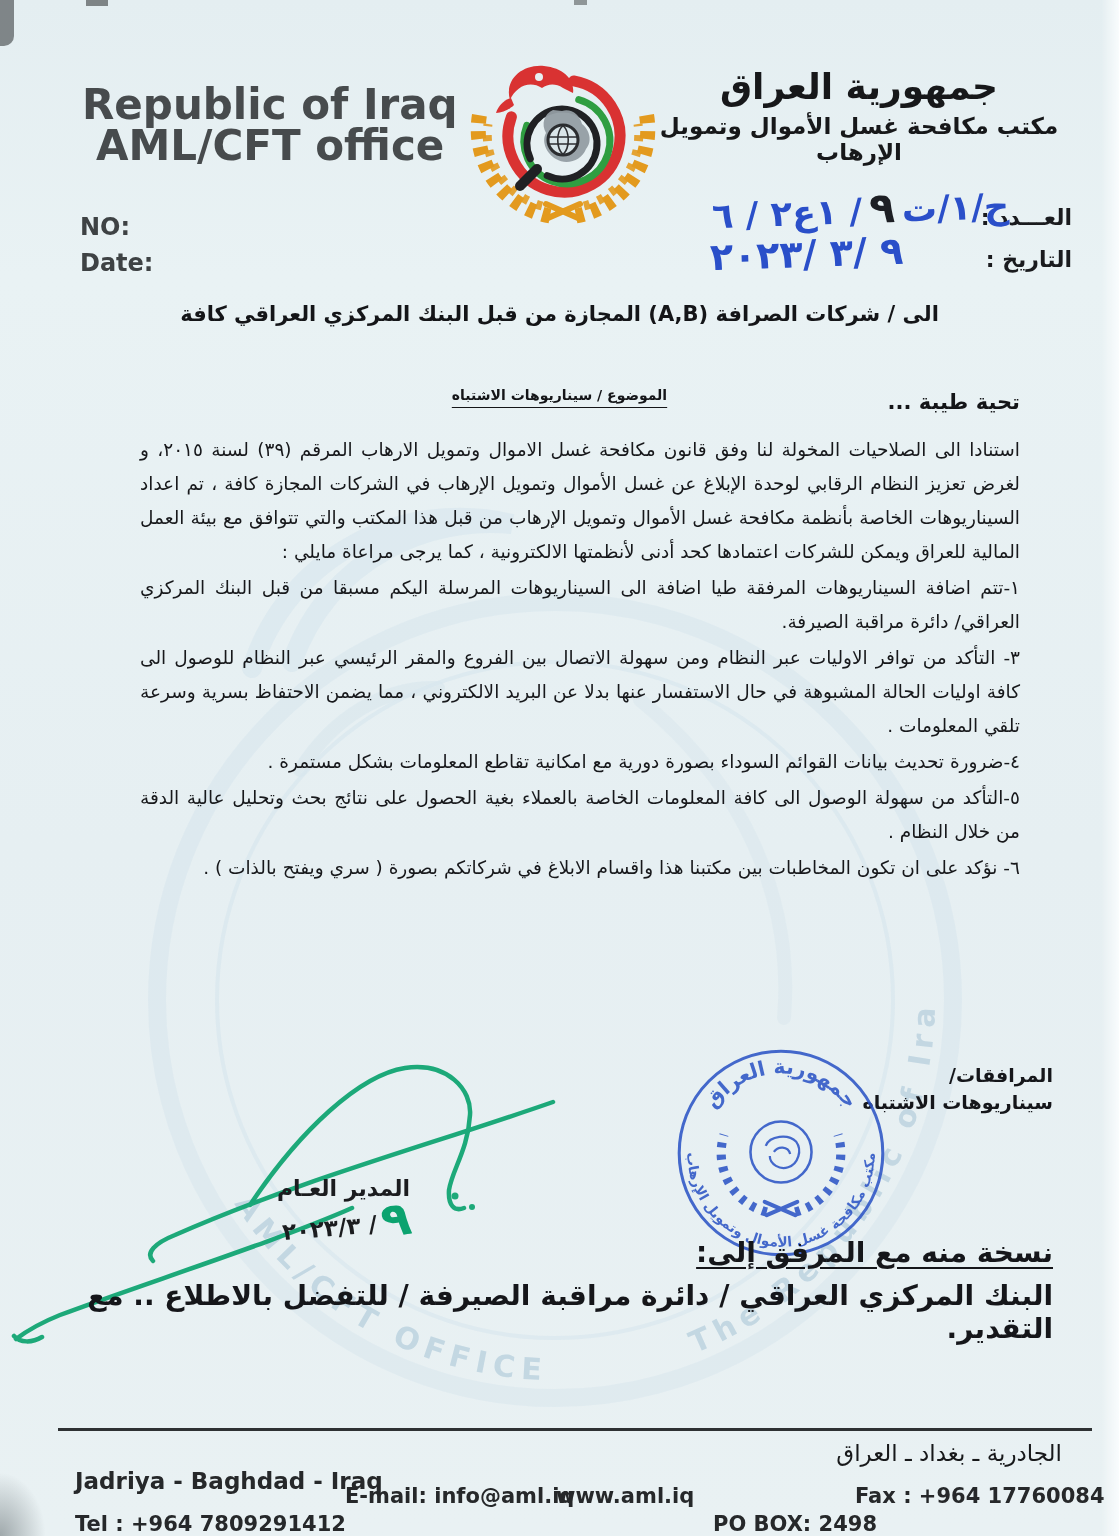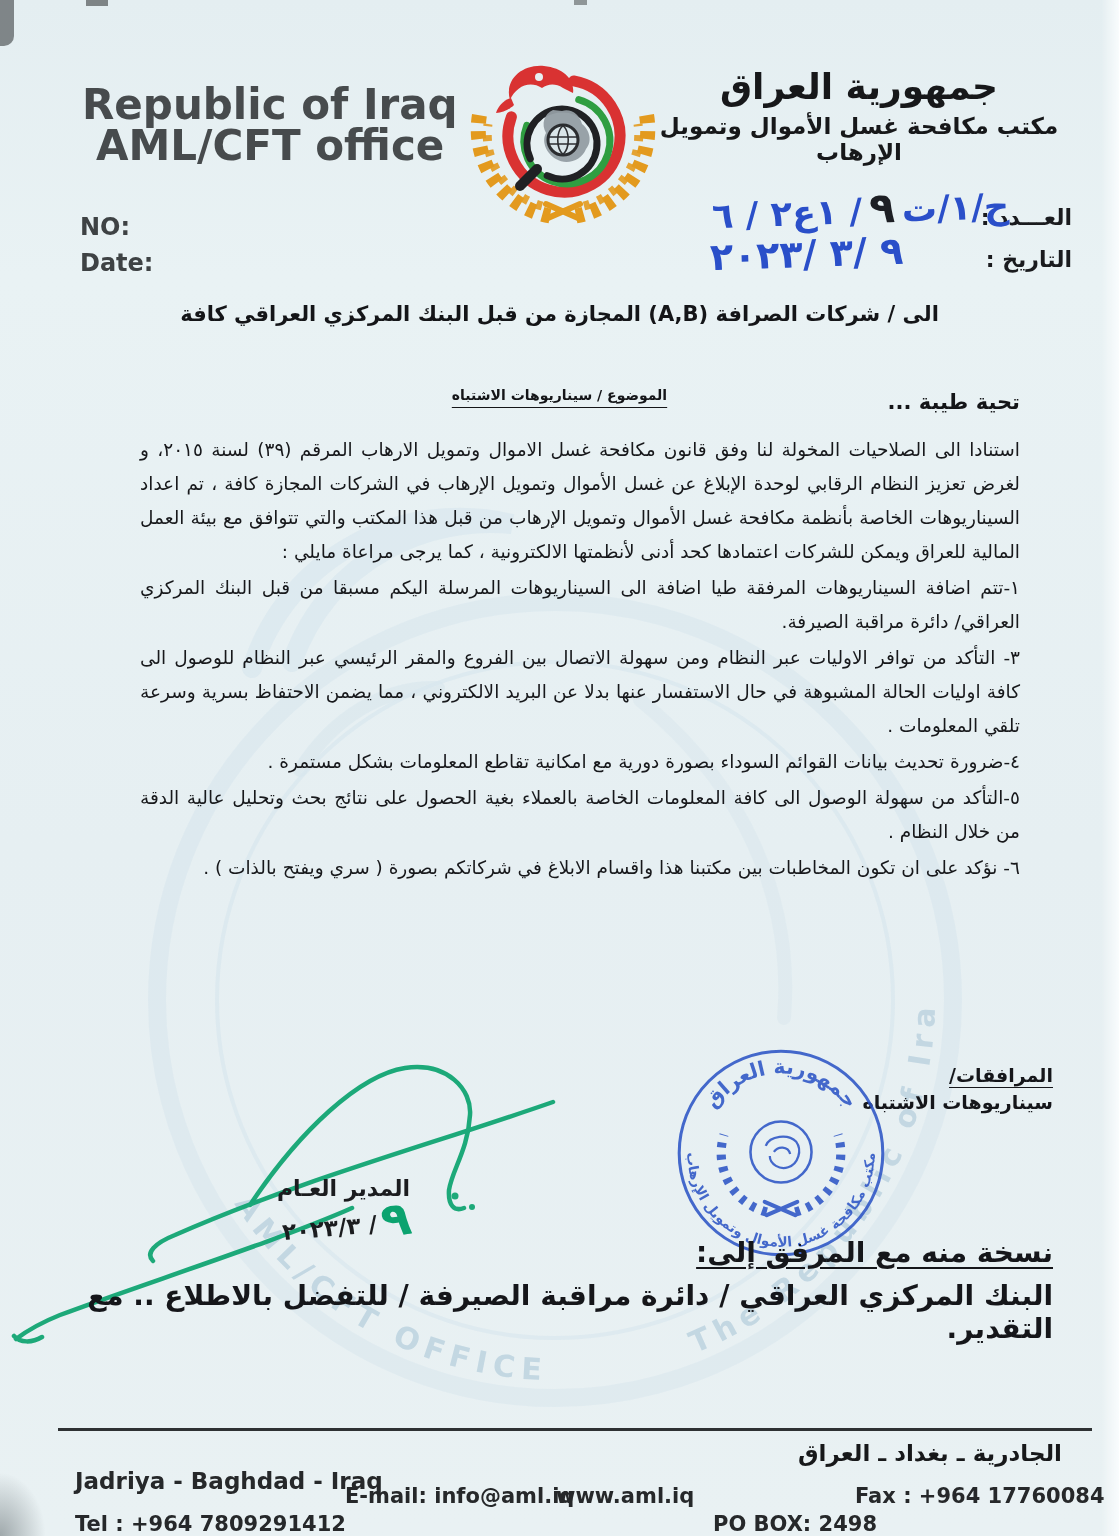--- a/index.html
+++ b/index.html
@@ -31,33 +31,33 @@
   .subject   { position:absolute; left:0; width:100%; top:347px; text-align:center; direction:rtl; font-size:14px; font-weight:bold; color:#141518;
                text-decoration:underline; text-underline-offset:7px;margin-top:40px; }
   .greeting  { position:absolute; right:99px; top:390px; direction:rtl; font-size:21px; font-weight:bold; color:#141518; }
   
   .body-text { position:absolute; left:140px; top:433px; width:880px; direction:rtl; text-align:justify;
                font-size:18.5px; line-height:34px; color:#17181b; }
   .body-text p { margin:0 0 2px 0; }
   .closing { text-align:center; font-weight:bold; font-size:21px; margin-top:6px; }
   
   .attachments { position:absolute; right:66px; top:1064px; direction:rtl; font-size:19px; font-weight:bold; color:#15161a; }
-  .attachments .lbl { text-decoration:underline; text-underline-offset:5px; }
+  .attachments .lbl { text-underline-offset:5px; }
   .attachments .val { margin-top:5px; }
   .cc { position:absolute; right:66px; top:1236px; direction:rtl; font-size:28px; font-weight:bold; color:#15161a; }
   .cc .lbl { text-decoration:underline; text-underline-offset:5px; }
   .cc .line { margin-top:10px; }
   .sig-title { position:absolute; left:277px; top:1176px; font-size:22px; font-weight:bold; direction:rtl; color:#1b1c1f; letter-spacing:1px; }
   .sig-date  { position:absolute; left:282px; top:1204px; display:flex; align-items:baseline; gap:4px; }
   .sig-date .ym { font-size:23px; font-weight:bold; color:#1b1c1f; transform:rotate(-5deg); direction:ltr; unicode-bidi:bidi-override; letter-spacing:2px; }
   .sig-date .day { font-size:48px; font-weight:bold; color:#0ba36f; transform:rotate(-10deg); line-height:30px; }
   
   .foot-rule { position:absolute; left:58px; right:27px; top:1428px; height:3px; background:#2e3133; }
   .foot-addr-en { position:absolute; left:75px;  top:1468px; font-size:23px; font-weight:bold; color:#26282a; }
-  .foot-addr-ar { position:absolute; right:57px; top:1440px; font-size:23px; font-weight:bold; color:#17181a; direction:rtl; }
+  .foot-addr-ar { position:absolute; right:57px; top:1440px; font-size:23px; font-weight:normal; color:#17181a; direction:rtl; }
   .foot-row { position:absolute; left:0; top:1484px; width:100%; font-size:21px; font-weight:bold; color:#26282a; }
   .foot-row .fi { position:absolute; white-space:nowrap; }
   .fi.tel { left:75px;margin-top:28px; }  .fi.email { left:345px; } .fi.web { left:556px; }
   .fi.pobox { left:713px;margin-top:28px; } .fi.fax { left:855px; }
   
   .artifact { position:absolute; }
   .edge-right { right:0; top:0; width:18px; height:100%; background:linear-gradient(90deg, rgba(255,255,255,0) 0%, rgba(252,254,255,.85) 100%); }
   .corner-tl { left:0; top:0; width:14px; height:46px; background:#2c2f31; opacity:.55; border-bottom-right-radius:10px; }
   .dash-1 { left:86px; top:0; width:22px; height:6px; background:#3a3d3f; opacity:.6; }
   .dash-2 { left:574px; top:0; width:13px; height:5px; background:#3a3d3f; opacity:.5; }

